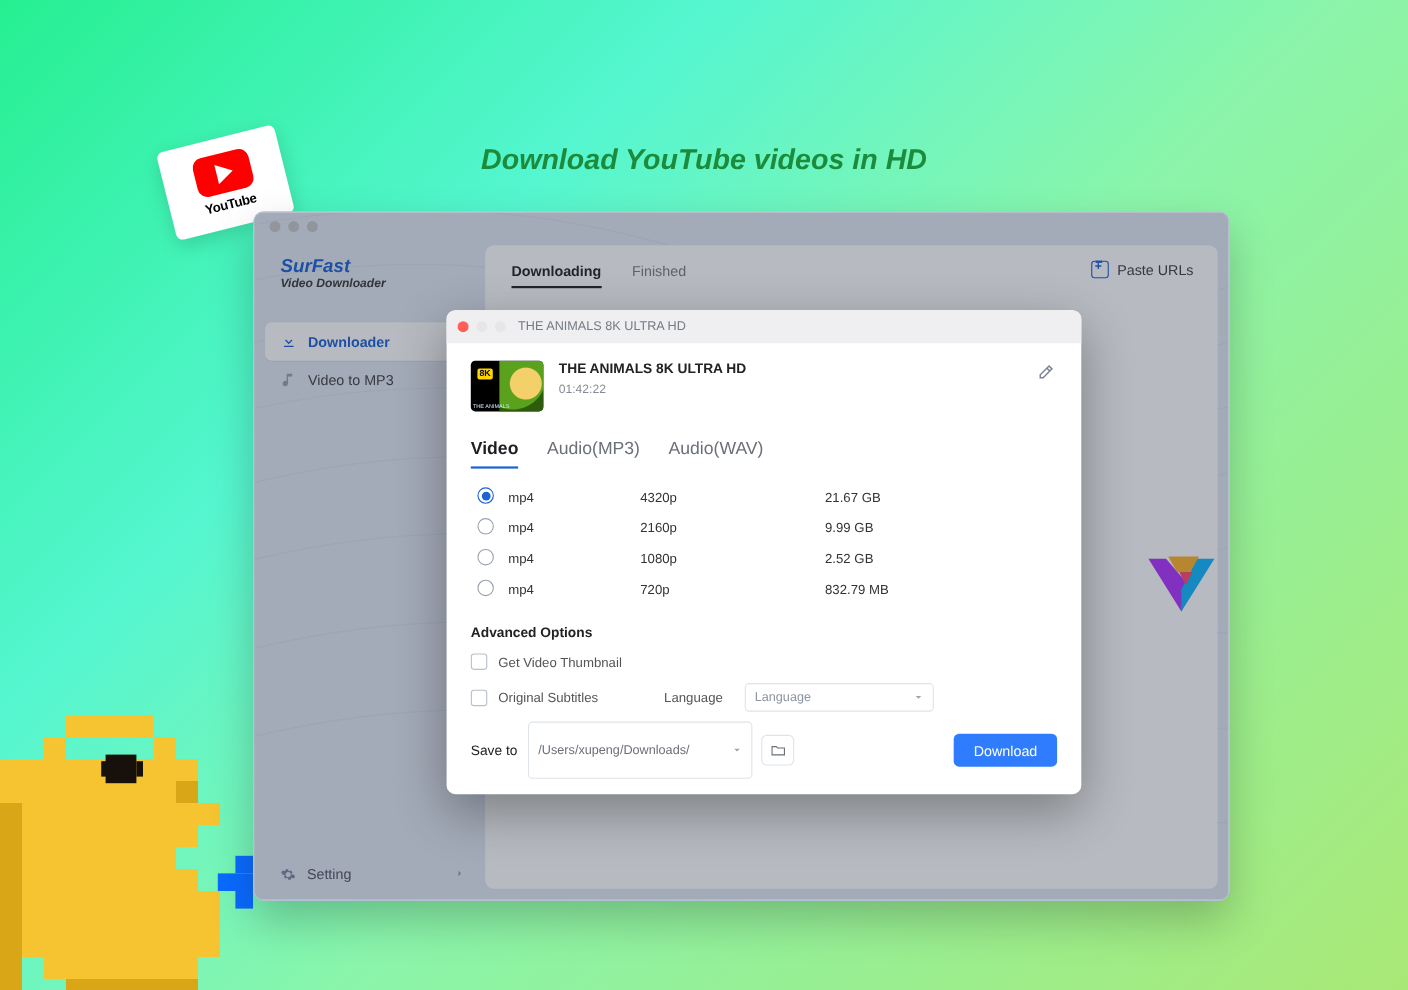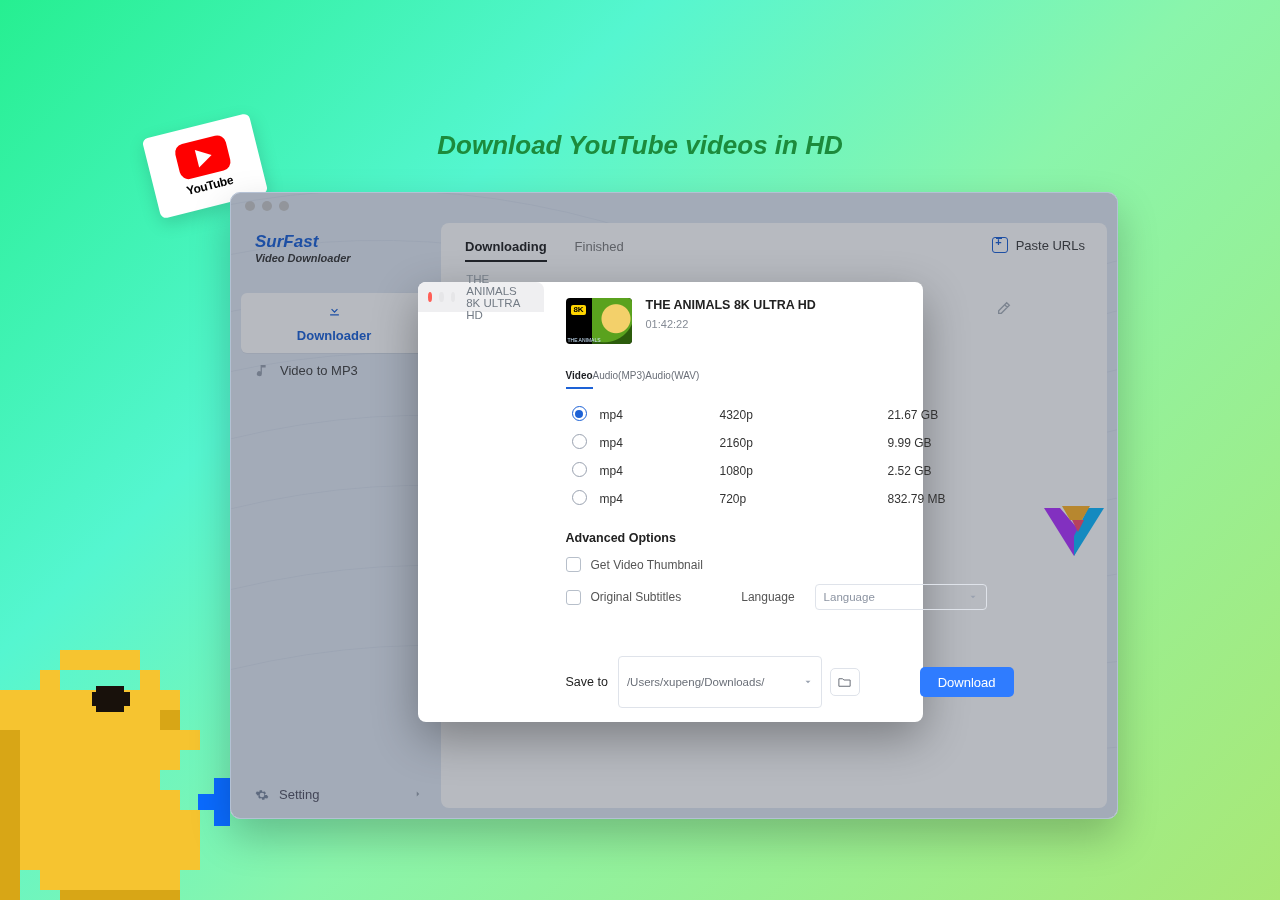--- a/index.html
+++ b/index.html
@@ -15,52 +15,52 @@
   
   .appwin{position:absolute;left:230px;top:192px;width:886px;height:625px;background:#e2e9f3;border-radius:10px;box-shadow:0 18px 40px rgba(0,0,0,.22);border:1px solid #b4c1d4;overflow:hidden;}
   .overlay{position:absolute;inset:0;background:rgba(30,40,60,.32);z-index:3;}
   .winbar{height:26px;display:flex;align-items:center;padding-left:14px;gap:7px;}
   .trafdot{width:10px;height:10px;border-radius:50%;background:#c9c9c9;}
   .logo-zone{position:absolute;left:24px;top:40px;}
   .brand{font-size:17px;font-weight:800;font-style:italic;color:#1d62d6;line-height:1;}
   .brand-sub{font-size:11px;font-weight:700;font-style:italic;color:#3a3a3a;margin-top:2px;}
   .left-rail{position:absolute;left:10px;top:100px;width:186px;}
   .nav-item{display:flex;align-items:center;gap:10px;padding:10px 14px;font-size:13px;color:#444;border-radius:6px;cursor:pointer;}
-  .nav-item.active{background:#fff;color:#1d62d6;font-weight:600;box-shadow:0 1px 0 rgba(0,0,0,.04);flex-direction:column;}
+  .nav-item.active{background:#fff;color:#1d62d6;font-weight:600;box-shadow:0 1px 0 rgba(0,0,0,.04);}
   .nav-ico{width:15px;height:15px;display:inline-block;}
   .main-panel{position:absolute;left:210px;top:30px;right:10px;bottom:10px;background:#fff;border-radius:8px;}
   .tabs-top{position:absolute;left:24px;top:16px;display:flex;gap:28px;font-size:13px;}
   .tab-top{color:#7d7d7d;padding-bottom:6px;cursor:pointer;text-align:center;}
   .tab-top.active{color:#222;font-weight:600;border-bottom:2px solid #222;}
   .paste-btn{position:absolute;right:22px;top:14px;display:flex;align-items:center;gap:8px;font-size:13px;color:#404040;cursor:pointer;}
   .paste-ico{width:14px;height:14px;border:1.6px solid #1d62d6;border-radius:3px;position:relative;}
   .paste-ico::after{content:"";position:absolute;left:3px;top:-1px;width:6px;height:1.6px;background:#1d62d6;}
   .paste-ico::before{content:"+";position:absolute;left:2.5px;top:-2px;font-size:11px;font-weight:700;color:#1d62d6;}
   .setting-row{position:absolute;left:24px;bottom:16px;display:flex;align-items:center;gap:10px;font-size:13px;color:#556;cursor:pointer;}
   .setting-row .chev{position:absolute;left:158px;}
   .gear-ico{width:14px;height:14px;color:#7d8aa0;}
   
   .waves{position:absolute;inset:0;z-index:0;overflow:hidden;opacity:.5;}
   .waves svg{position:absolute;left:-60px;top:-10px;}
   
-  .modal{position:absolute;left:418px;top:282px;width:505px;height:440px;background:#fff;border-radius:8px;box-shadow:0 16px 46px rgba(0,0,0,.32);z-index:5;display:flex;flex-direction:row;font-size:12.5px;color:#333;}
+  .modal{position:absolute;left:406px;top:282px;width:577px;height:440px;background:#fff;border-radius:8px;box-shadow:0 16px 46px rgba(0,0,0,.32);z-index:5;display:flex;flex-direction:column;font-size:12.5px;color:#333;}
   .mod-header{height:30px;background:#efeff1;border-radius:8px 8px 0 0;display:flex;align-items:center;padding:0 10px;gap:7px;}
   .mdot{width:10px;height:10px;border-radius:50%;}
   .mtitle{font-size:11.5px;color:#737b85;margin-left:4px;}
   .mod-body{padding:16px 22px 14px 22px;flex:1;position:relative;}
   .vid-row{display:flex;gap:14px;align-items:flex-start;}
   .thumb{width:66px;height:46px;border-radius:4px;background:#000;position:relative;overflow:hidden;flex-shrink:0;}
   .thumb .k8{position:absolute;left:2px;top:2px;width:22px;height:20px;display:flex;align-items:center;justify-content:center;background:#000;}
   .thumb .k8 span{background:#ffd500;color:#000;font-size:8px;font-weight:800;padding:1px 2px;border-radius:2px;line-height:1;}
   .thumb .leo{position:absolute;right:0;top:0;width:40px;height:46px;background:radial-gradient(circle at 60% 45%,#f3d06a 0 14px,transparent 15px),radial-gradient(circle at 30% 30%,#5aa21e 0 30px,#2c5c0c 31px);}
   .thumb .txt{position:absolute;left:2px;bottom:1px;font-size:5px;color:#cfe9ff;line-height:1;}
   .vid-title{font-size:12.5px;font-weight:700;color:#222;}
   .vid-dur{font-size:11px;color:#858b95;margin-top:6px;}
   .edit-ico{position:absolute;right:24px;top:18px;width:16px;height:16px;color:#7c8490;cursor:pointer;}
-  .fmt-tabs{display:flex;margin-top:26px;font-size:10px;}
+  .fmt-tabs{display:flex;gap:26px;margin-top:26px;font-size:16px;}
   .fmt-tab{color:#6a6f78;padding-bottom:6px;cursor:pointer;}
   .fmt-tab.active{color:#1d1f23;font-weight:600;border-bottom:2px solid #1d62d6;}
   .fmt-rows{margin-top:12px;}
   .fmt-row{display:flex;align-items:center;padding:5px 6px;font-size:12px;color:#333;}
   .fmt-row .rcell{display:inline-block;}
   .c1{width:28px;}
   .c2{width:120px;}
   .c3{width:168px;}
   .c4{width:120px;}
   .radio{width:13px;height:13px;border:1.5px solid #9aa2b0;border-radius:50%;display:inline-block;position:relative;cursor:pointer;}

